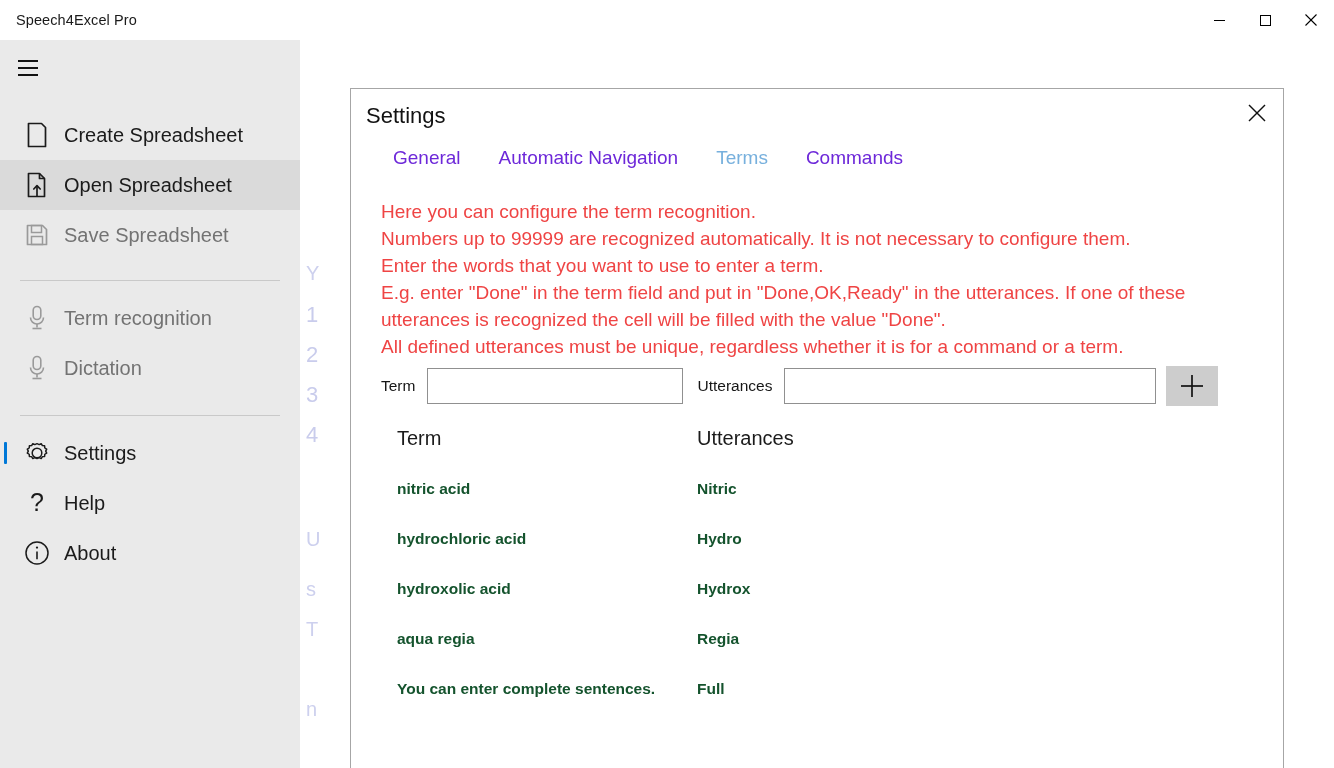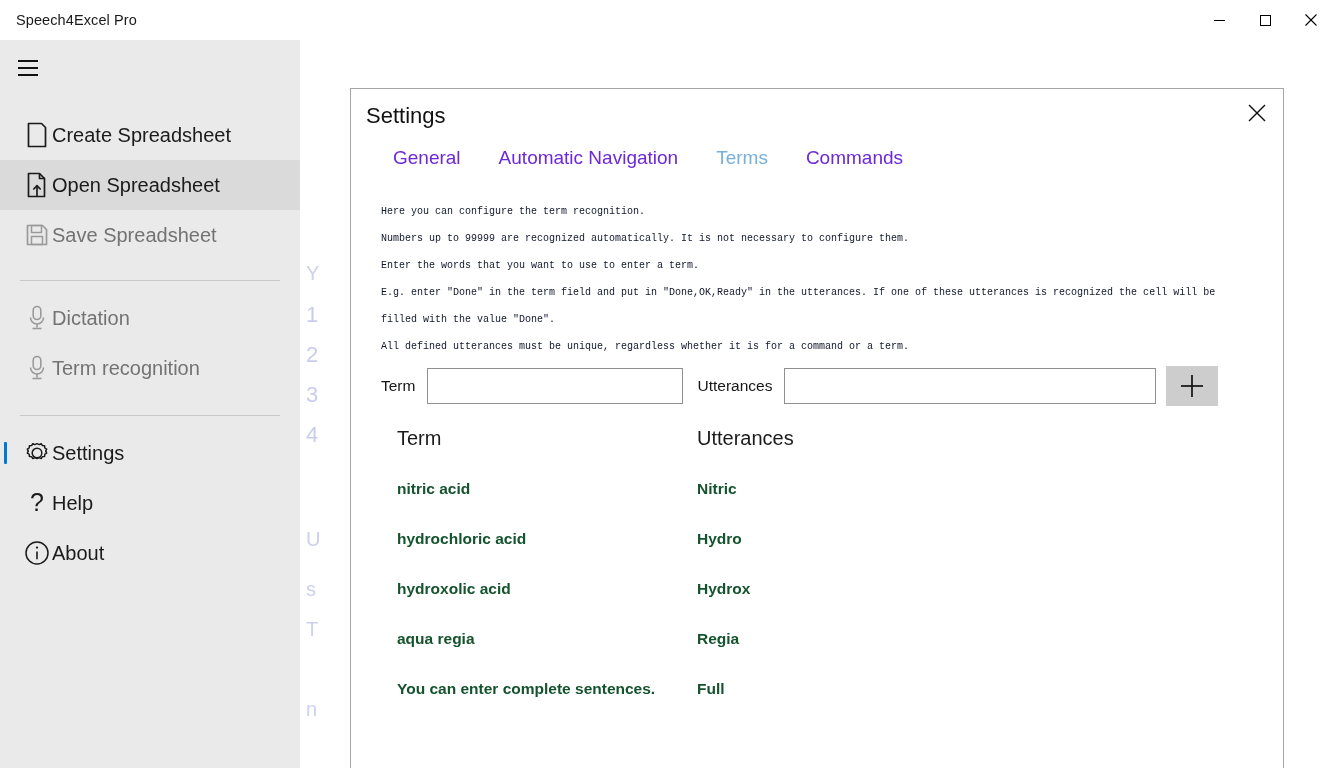--- a/index.html
+++ b/index.html
@@ -88,20 +88,21 @@
     border-radius: 1px;
   }
   .nav-icon {
     width: 30px; height: 30px;
     display: flex; align-items: center; justify-content: center;
     flex: 0 0 30px;
   }
   .nav-label {
     font-size: 20px;
     color: #1b1b1b;
+    margin-left: 12px;
     white-space: nowrap;
     font-weight: 400;
   }
   .nav-item.disabled .nav-label { color: #737373; }
   .nav-item.disabled .nav-icon svg { stroke: #9a9a9a; }
   .nav-divider {
     height: 1px;
     background: #c9c9c9;
     margin: 12px 20px 12px 20px;
   }
@@ -176,25 +177,24 @@
     font-weight: 400;
   }
   .tab.active { color: #77b0dd; }
 
   .body-text {
     position: absolute;
     left: 30px; top: 109px;
     width: 868px;
   }
   .body-line {
-    font-size: 10px;
-    color: #0f172a;
+    font-size: 19px;
+    color: #ef4444;
     line-height: 27px;
     margin: 0 0 0 0;
-    font-family: Liberation Mono, monospace;
   }
 
   
   .input-row {
     position: absolute;
     left: 30px; top: 277px;
     display: flex;
     align-items: center;
   }
   .fld-label {
@@ -341,33 +341,33 @@
 
     <div class="nav-item disabled">
       <span class="nav-icon">
         <svg width="20" height="26" viewBox="0 0 20 26">
           <rect x="6.2" y="1.5" width="7.6" height="13" rx="3.8" fill="none" stroke="#9a9a9a" stroke-width="1.6"></rect>
           <path d="M3.5 12.5 a6.5 6.5 0 0 0 13 0" fill="none" stroke="#9a9a9a" stroke-width="1.6"></path>
           <line x1="10" y1="19" x2="10" y2="22.5" stroke="#9a9a9a" stroke-width="1.6"></line>
           <line x1="5.5" y1="23.5" x2="14.5" y2="23.5" stroke="#9a9a9a" stroke-width="1.6"></line>
         </svg>
       </span>
-      <span class="nav-label">Dictation</span>
+      <span class="nav-label">Term recognition</span>
     </div>
 
     <div class="nav-item disabled">
       <span class="nav-icon">
         <svg width="20" height="26" viewBox="0 0 20 26">
           <rect x="6.2" y="1.5" width="7.6" height="13" rx="3.8" fill="none" stroke="#9a9a9a" stroke-width="1.6"></rect>
           <path d="M3.5 12.5 a6.5 6.5 0 0 0 13 0" fill="none" stroke="#9a9a9a" stroke-width="1.6"></path>
           <line x1="10" y1="19" x2="10" y2="22.5" stroke="#9a9a9a" stroke-width="1.6"></line>
           <line x1="5.5" y1="23.5" x2="14.5" y2="23.5" stroke="#9a9a9a" stroke-width="1.6"></line>
         </svg>
       </span>
-      <span class="nav-label">Term recognition</span>
+      <span class="nav-label">Dictation</span>
     </div>
 
     <div class="nav-divider" style="margin-top:22px"></div>
 
     <div class="nav-item">
       <span class="accent"></span>
       <span class="nav-icon">
         <svg width="26" height="26" viewBox="0 0 26 26">
           <path d="M13 8.2 a4.8 4.8 0 1 0 0 9.6 a4.8 4.8 0 1 0 0 -9.6 z" fill="none" stroke="#1b1b1b" stroke-width="1.5"></path>
           <path d="M13 1.6 l2.2 1.0 l2.0 -1.0 l1.2 2.1 l2.2 .2 l.2 2.4 l1.9 1.2 l-1.0 2.2 l1.0 2.2 l-1.9 1.2 l-.2 2.4 l-2.2 .2 l-1.2 2.1 l-2.0 -1.0 l-2.2 1.0 l-2.2 -1.0 l-2.0 1.0 l-1.2 -2.1 l-2.2 -.2 l-.2 -2.4 l-1.9 -1.2 l1.0 -2.2 l-1.0 -2.2 l1.9 -1.2 l.2 -2.4 l2.2 -.2 l1.2 -2.1 l2.0 1.0 z" fill="none" stroke="#1b1b1b" stroke-width="1.5" stroke-linejoin="round" transform="translate(0,2.2) scale(1,0.92)"></path>

